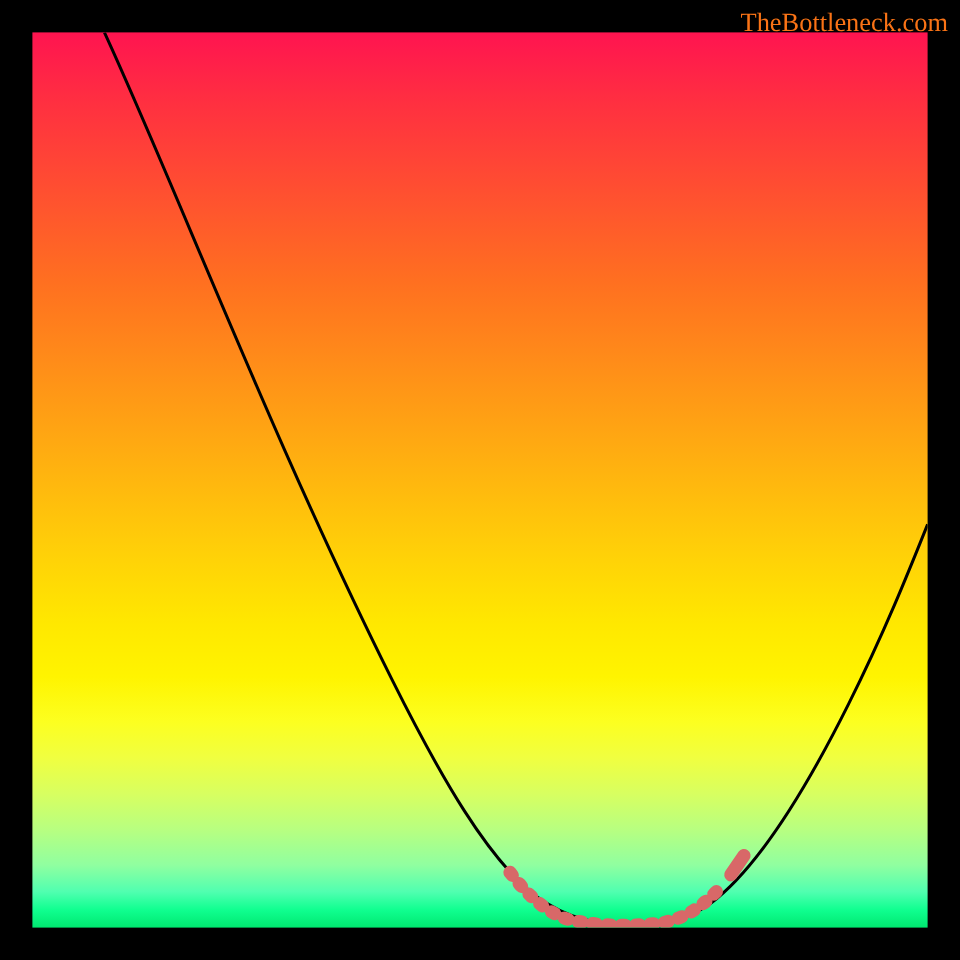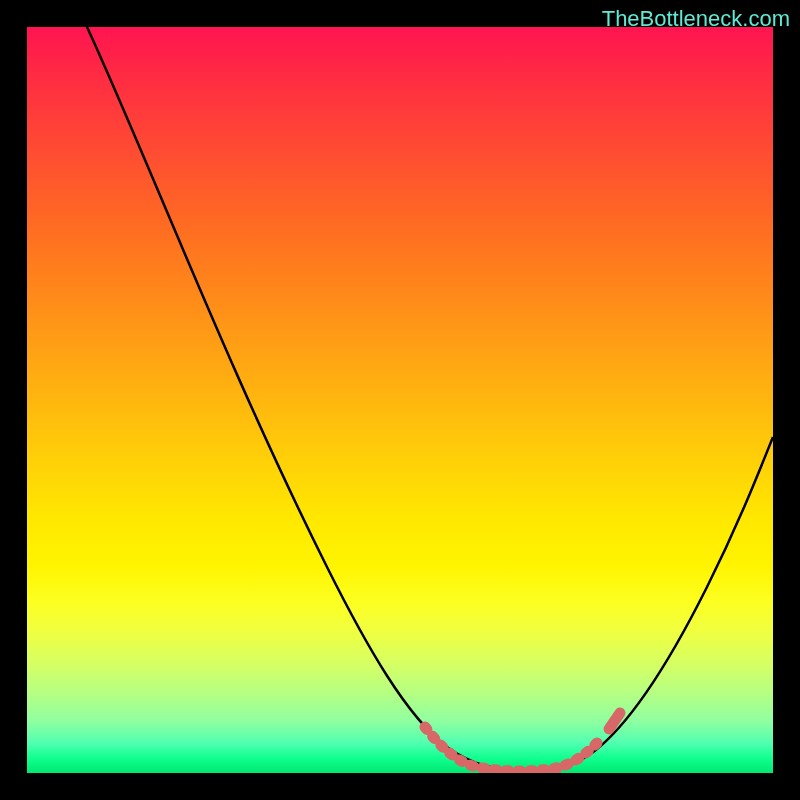--- a/index.html
+++ b/index.html
@@ -35,24 +35,25 @@
       #90ffa0 93%,
       #50ffb0 96%,
       #10ff90 98%,
       #00e870 100%
     );
   }
   .watermark {
     position: absolute;
     top: 6px;
     right: 10px;
-    color: #5eead4;
+    color: #f97316;
     font-size: 22px;
     font-weight: normal;
     z-index: 10;
+    font-family: Liberation Serif, serif;
   }
   svg.curve {
     position: absolute;
     left: 27px;
     top: 27px;
     width: 746px;
     height: 746px;
     z-index: 5;
   }
 </style>

